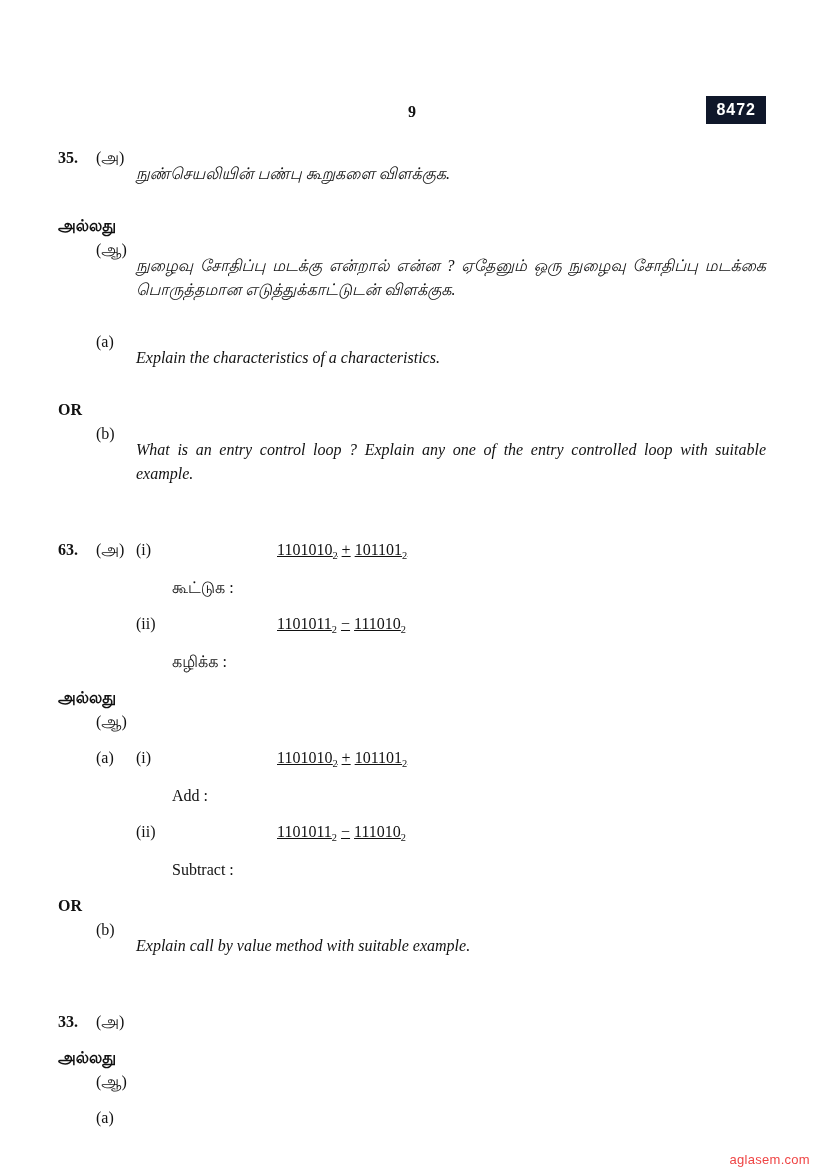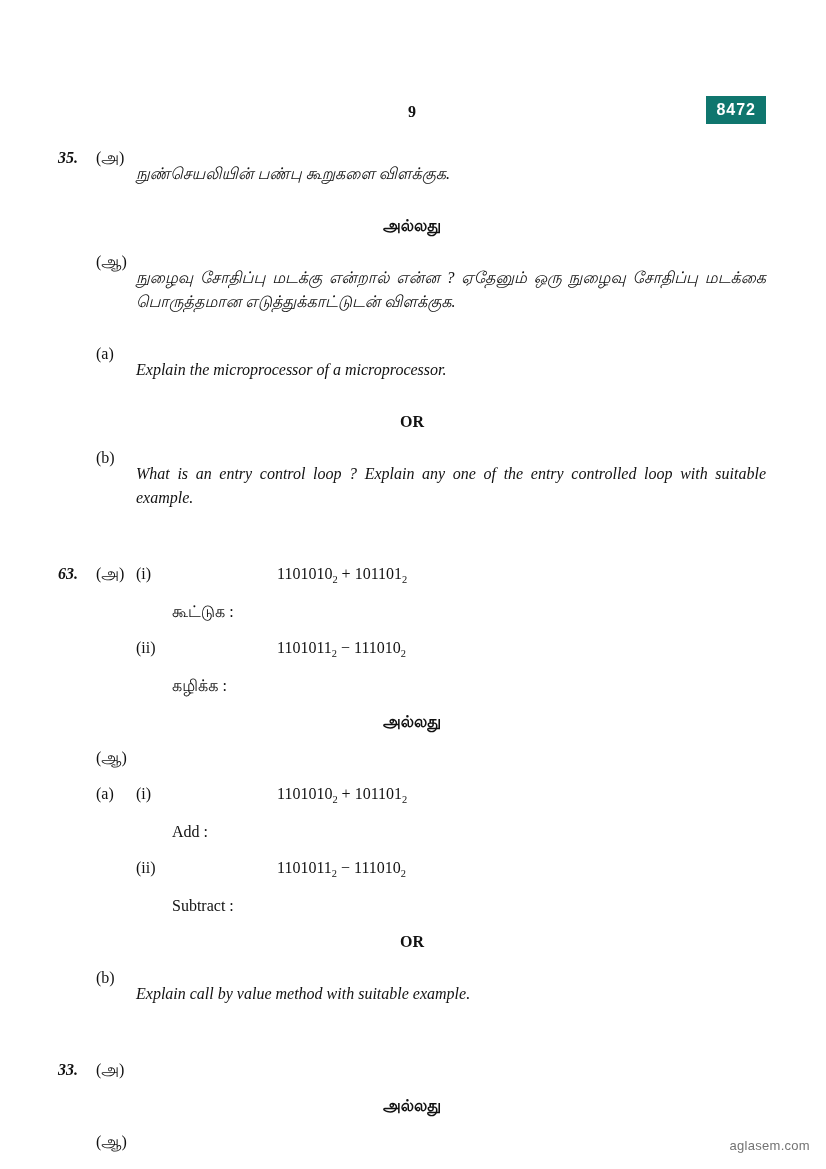--- a/index.html
+++ b/index.html
@@ -13,41 +13,41 @@
     font-family:"Liberation Serif","DejaVu Serif",serif;
     font-size:16px;
     line-height:1.5;
     overflow:hidden;
   }
   .inner{padding:100px 60px 0 58px;}
   .page-header{position:relative;height:26px;margin-bottom:20px;}
   .page-number{position:absolute;left:0;right:0;text-align:center;font-weight:bold;}
   .paper-code{
     position:absolute;right:0;top:-4px;
-    background:#0f766e;color:#fff;font-weight:bold;
+    background:#0f172a;color:#fff;font-weight:bold;
     padding:2px 10px;font-size:16px;letter-spacing:1px;
     font-family:"Liberation Sans","DejaVu Sans",sans-serif;
   }
   .question{margin-bottom:36px;}
   .row{display:flex;align-items:flex-start;margin-bottom:12px;}
-  .qnum{flex:none;width:38px;font-weight:bold;font-style:italic;}
+  .qnum{flex:none;width:38px;font-weight:bold;}
   .plabel{flex:none;width:40px;}
   .ptext{flex:1;text-align:justify;font-style:italic;}
-  .or-line{text-align:center;font-weight:bold;margin:12px 0;}
+  .or-line{text-align:left;font-weight:bold;margin:0 0;}
   .spacer-q{flex:none;width:38px;}
   .spacer-qp{flex:none;width:78px;}
   .roman{flex:none;width:36px;}
   .op{flex:none;width:105px;white-space:nowrap;margin-top:38px;}
-  .expr{white-space:nowrap;}
+  .expr{white-space:nowrap;text-decoration:underline;}
   sub{font-size:0.65em;line-height:1;}
   .sign{margin:0 4px;}
   .watermark{
-    position:absolute;right:16px;bottom:14px;
+    position:absolute;right:16px;bottom:0;
     font-family:"Liberation Sans","DejaVu Sans",sans-serif;
-    font-size:13px;color:#737373;letter-spacing:0.3px;
+    font-size:13px;color:#ef4444;letter-spacing:0.3px;
   }
 </style>
 </head>
 <body>
 
 <div class="page">
   <div class="inner">
 
     <div class="page-header">
       <div class="page-number">9</div>
@@ -62,21 +62,21 @@
       </div>
       <div class="or-line">அல்லது</div>
       <div class="row">
         <span class="spacer-q"></span>
         <span class="plabel">(ஆ)</span>
         <p class="ptext">நுழைவு சோதிப்பு மடக்கு என்றால் என்ன ? ஏதேனும் ஒரு நுழைவு சோதிப்பு மடக்கை பொருத்தமான எடுத்துக்காட்டுடன் விளக்குக.</p>
       </div>
       <div class="row">
         <span class="spacer-q"></span>
         <span class="plabel">(a)</span>
-        <p class="ptext">Explain the microprocessor of a microprocessor.</p>
+        <p class="ptext">Explain the characteristics of a characteristics.</p>
       </div>
       <div class="or-line">OR</div>
       <div class="row">
         <span class="spacer-q"></span>
         <span class="plabel">(b)</span>
         <p class="ptext">What is an entry control loop ?  Explain any one of the entry controlled loop with suitable example.</p>
       </div>
     </section>
 
     <section class="question">

